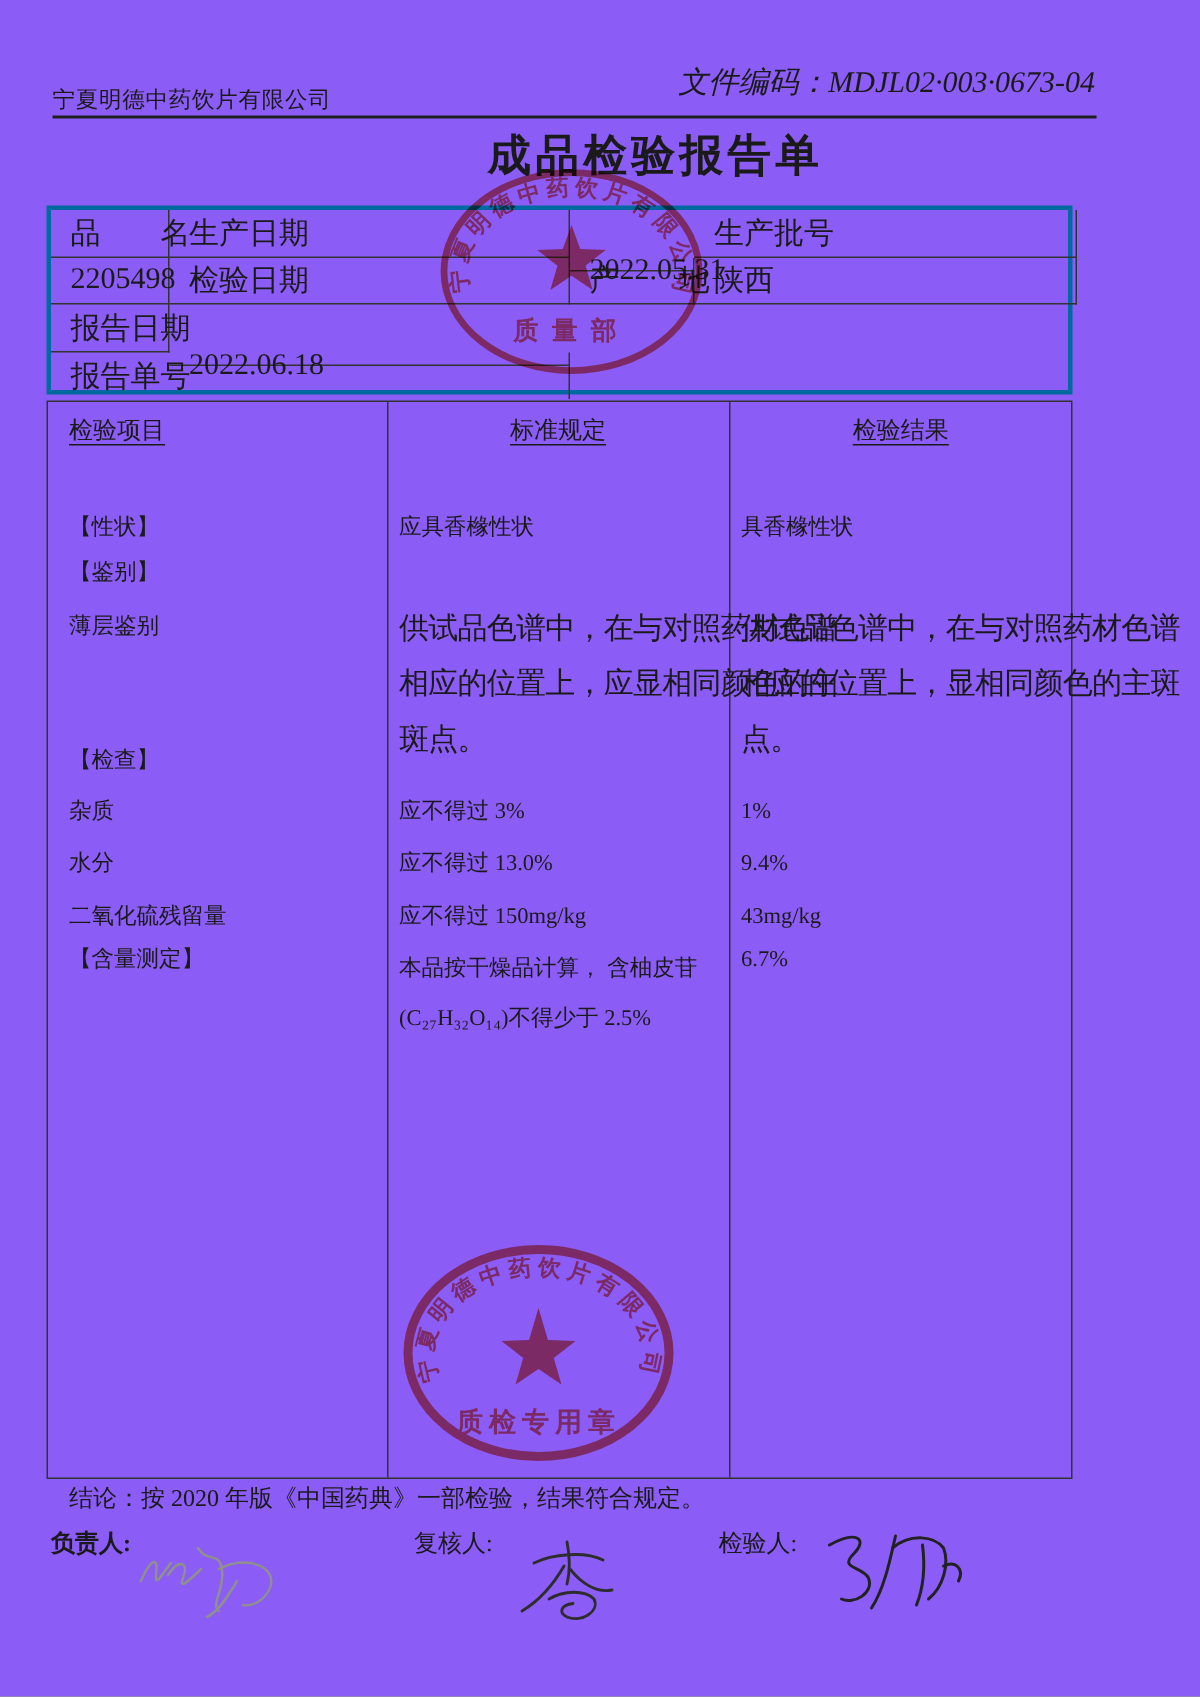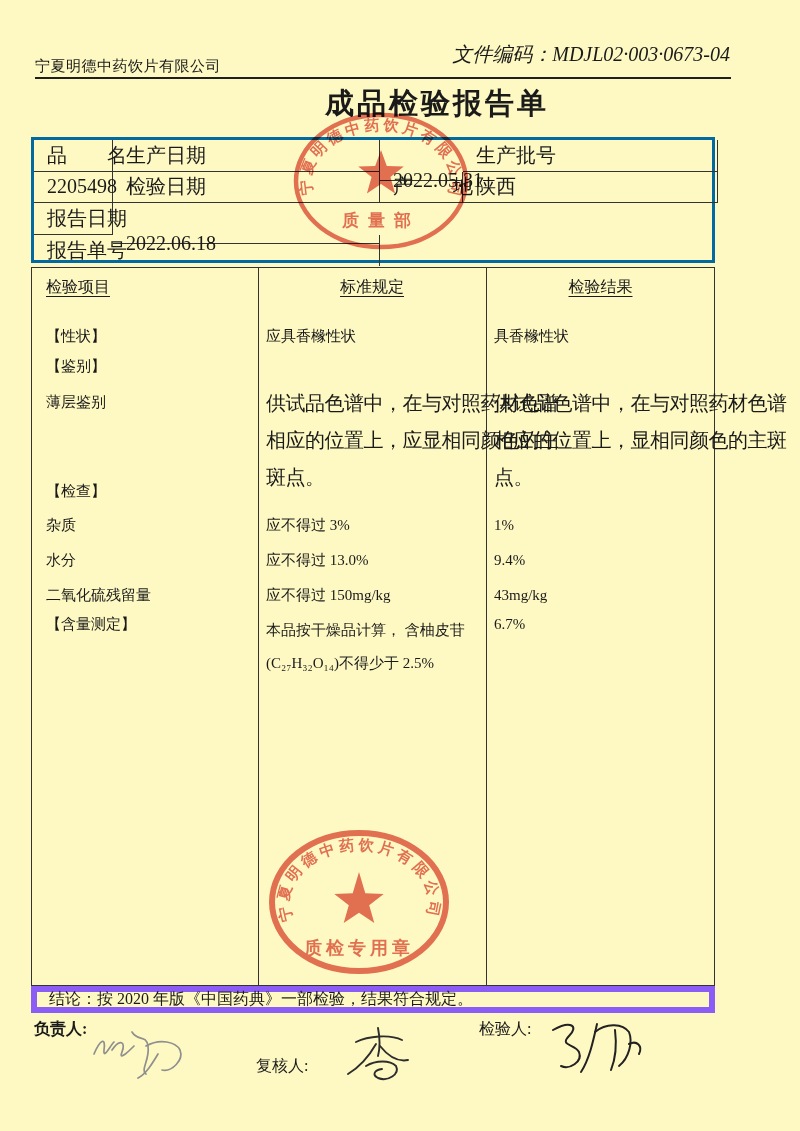--- a/index.html
+++ b/index.html
@@ -1,17 +1,17 @@
 <!DOCTYPE html>
 <html><head>
 <meta charset="utf-8">
 <style>
   html,body{margin:0;padding:0;background:#888;}
   .page{
-    position:relative;width:800px;height:1131px;background:#fef9c3;
+    position:relative;width:800px;height:1131px;background:#8b5cf6;
     margin:0 auto;overflow:hidden;
     font-family:"Liberation Serif","DejaVu Serif",serif;color:#1a1a1a;
   }
   
   .company{position:absolute;left:35px;top:57px;font-size:15px;letter-spacing:.5px;}
   .doc-code{position:absolute;right:70px;top:41px;font-size:20px;font-style:italic;}
   .head-rule{position:absolute;left:35px;top:77px;width:696px;height:2px;background:#1f1f1f;}
   .title{position:absolute;left:0;top:84px;width:100%;text-align:center;
          font-size:29px;font-weight:bold;letter-spacing:3px;margin-left:37px;}
   
@@ -31,33 +31,33 @@
   .main-table{position:absolute;left:31px;top:267px;width:684px;height:719px;
               border:1px solid #333;box-sizing:border-box;}
   .vline{position:absolute;top:0;bottom:0;width:1px;background:#333;}
   .vline.v1{left:226px;}
   .vline.v2{left:454px;}
   .col-head{position:absolute;top:9px;font-size:16px;text-decoration:underline;
             text-underline-offset:4px;}
   .col-head.h1{left:14px;}
   .col-head.h2{left:226px;width:228px;text-align:center;}
   .col-head.h3{left:454px;width:229px;text-align:center;}
-  .t{position:absolute;font-size:15px;line-height:20px;white-space:pre;}
+  .t{position:absolute;font-size:15px;line-height:20px;white-space:pre;margin-top:16px;}
   .para{font-size:20px;letter-spacing:-0.5px;line-height:37px;}
   .para2{line-height:33px;}
   .c1{left:14px;}
   .c2{left:234px;}
   .c3{left:462px;}
   
   .conclusion-box{position:absolute;left:31px;top:986px;width:684px;height:27px;
-                  border:6px solid #8b5cf6;box-sizing:border-box;display:flex;align-items:center;
+                  border:3px solid #8b5cf6;box-sizing:border-box;display:flex;align-items:center;
                   padding-left:12px;font-size:16px;}
   .sig-label{position:absolute;top:1019px;font-size:16px;}
   .sig-label.s1{left:34px;font-weight:bold;}
-  .sig-label.s2{left:256px;margin-top:37px;}
+  .sig-label.s2{left:276px;}
   .sig-label.s3{left:479px;}
   .sig-svg{position:absolute;}
   
   .stamp{position:absolute;mix-blend-mode:multiply;opacity:.85;}
   .stamp text{font-family:"Liberation Serif","DejaVu Serif",serif;font-weight:bold;}
 </style>
 </head>
 <body>
 
 <div class="page">

